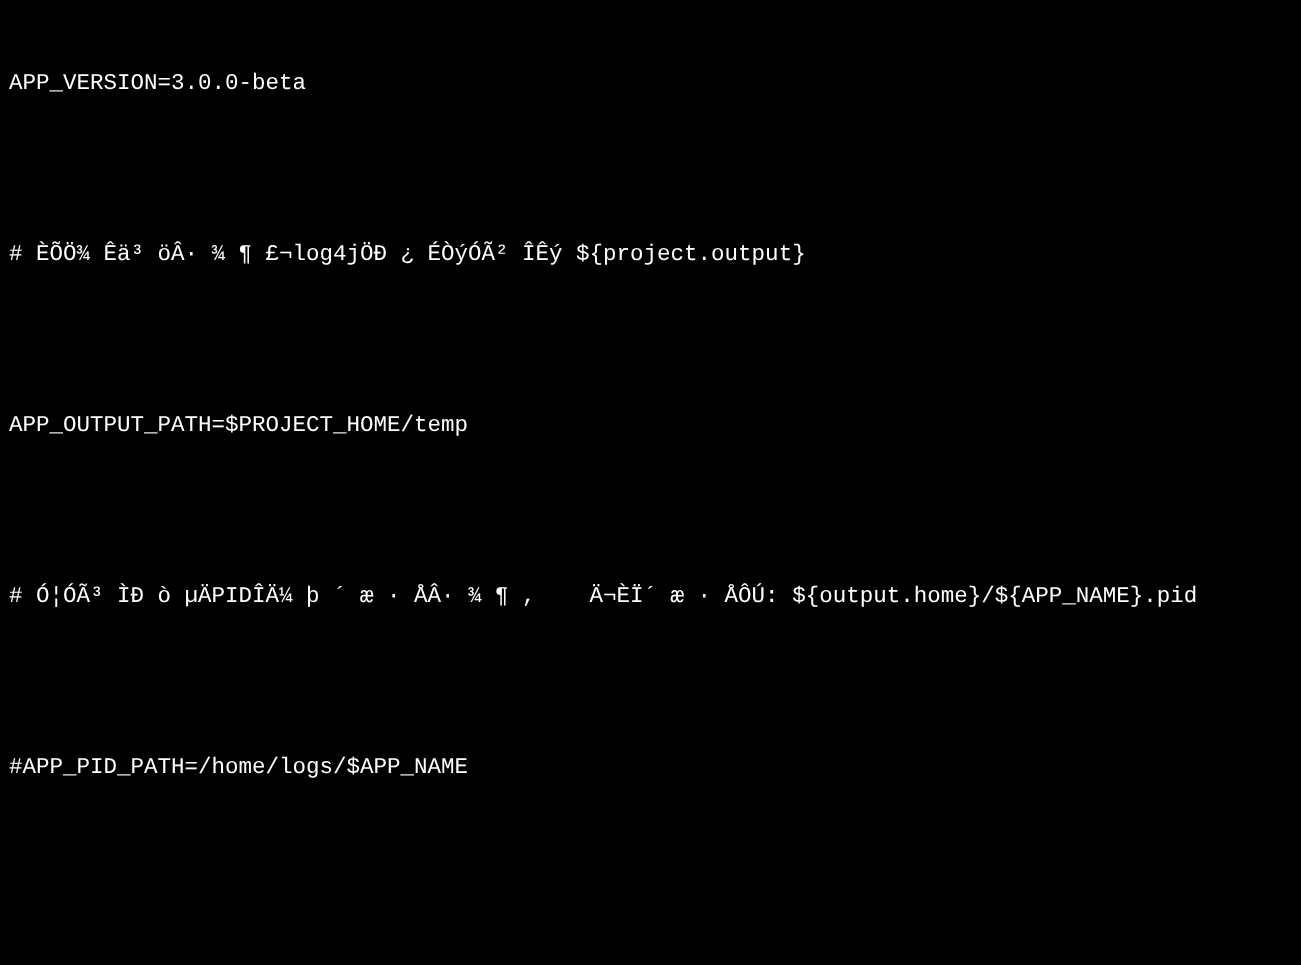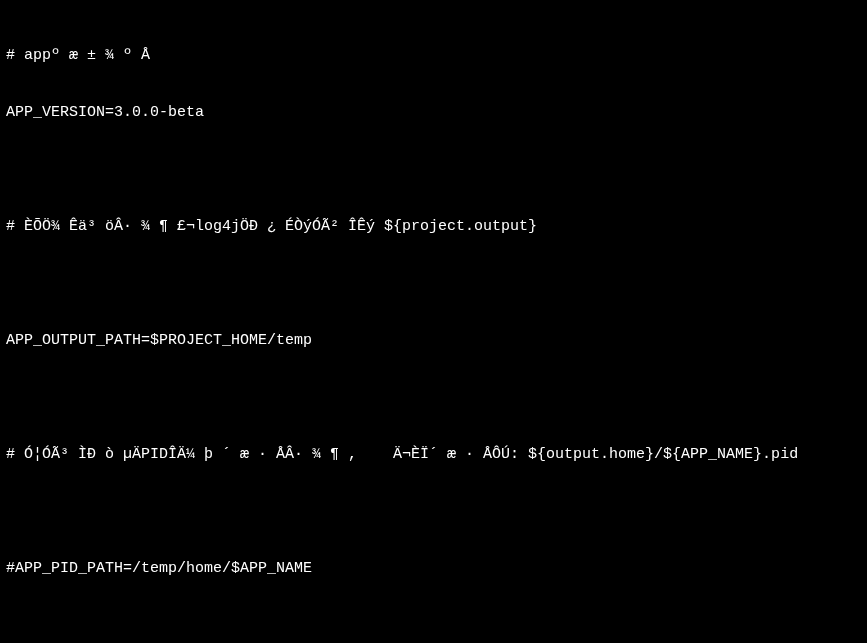--- a/index.html
+++ b/index.html
@@ -23,30 +23,29 @@
   }
   .line {
     display: block;
     min-height: 19px;
   }
 </style>
 </head>
 <body>
 
 <div class="terminal">
-  <span class="line"># appº æ ± ¾ º Å</span>
   <span class="line">APP_VERSION=3.0.0-beta</span>
   <span class="line"></span>
   <span class="line"># ÈÕÖ¾ Êä³ öÂ· ¾ ¶ £¬log4jÖÐ ¿ ÉÒýÓÃ² ÎÊý ${project.output}</span>
   <span class="line"></span>
   <span class="line">APP_OUTPUT_PATH=$PROJECT_HOME/temp</span>
   <span class="line"></span>
   <span class="line"># Ó¦ÓÃ³ ÌÐ ò µÄPIDÎÄ¼ þ ´ æ · ÅÂ· ¾ ¶ ,    Ä¬ÈÏ´ æ · ÅÔÚ: ${output.home}/${APP_NAME}.pid</span>
   <span class="line"></span>
-  <span class="line">#APP_PID_PATH=/temp/home/$APP_NAME</span>
+  <span class="line">#APP_PID_PATH=/home/logs/$APP_NAME</span>
   <span class="line"></span>
   
   
   
   
   
   
   
   
   

